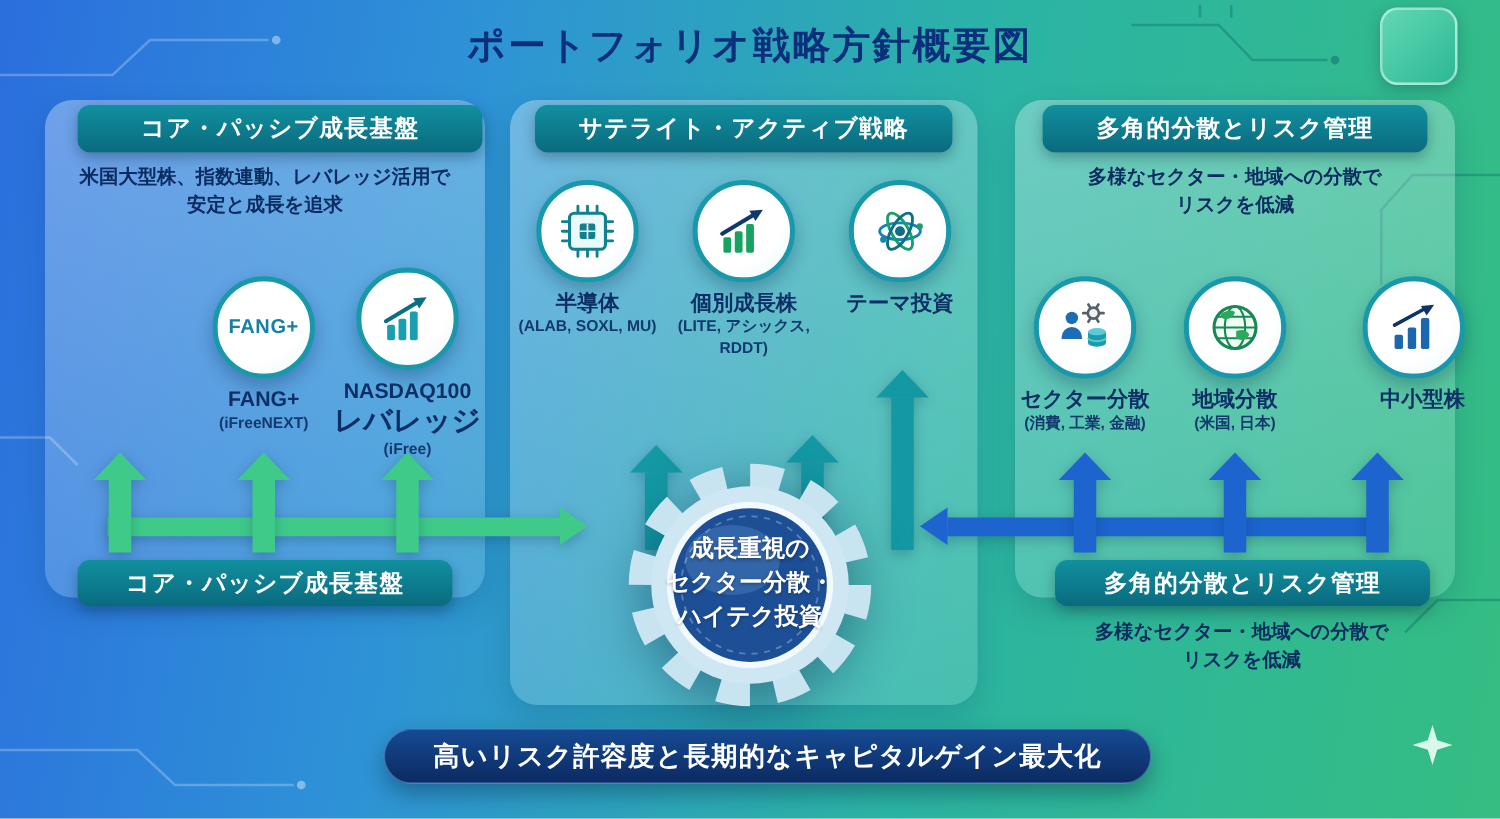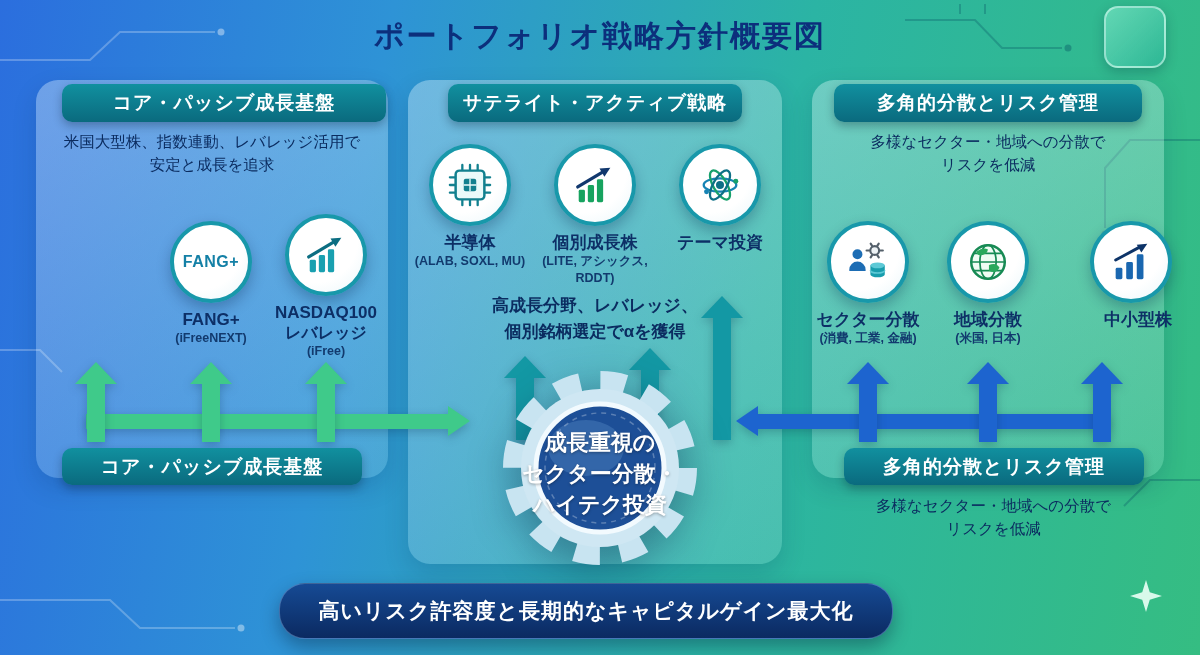--- a/index.html
+++ b/index.html
@@ -30,26 +30,26 @@
   .panel-sat  { left:408px; top:80px; width:374px; height:484px; }
   .panel-risk { left:812px; top:80px; width:352px; height:398px; }
 
   .badge {
     position:absolute; display:flex; align-items:center; justify-content:center;
     border-radius:10px; background:linear-gradient(180deg,#11909f,#0a6a7e);
     color:#fff; font-size:19px; font-weight:800; letter-spacing:1px;
     box-shadow:0 4px 10px rgba(0,20,40,0.30);
   }
   .badge-core { left:62px;  top:84px;  width:324px; height:38px; }
-  .badge-sat  { left:448px; top:84px;  width:294px; height:38px; }
+  .badge-sat  { left:428px; top:84px;  width:334px; height:38px; }
   .badge-risk { left:834px; top:84px;  width:308px; height:38px; }
   .badge-core-footer { left:62px;  top:448px; width:300px; height:37px; }
   .badge-risk-footer { left:844px; top:448px; width:300px; height:37px; }
 
-  .desc { position:absolute; text-align:center; color:#0b2c60; font-weight:400; font-size:15.5px; line-height:1.5; }
+  .desc { position:absolute; text-align:center; color:#0b2c60; font-weight:700; font-size:15.5px; line-height:1.5; }
   .desc-core { left:42px;  top:130px; width:340px; }
   .desc-risk { left:818px; top:130px; width:340px; }
   .desc-core-footer { left:40px;  top:494px; width:335px; }
   .desc-risk-footer { left:826px; top:494px; width:335px; }
   .note { position:absolute; left:430px; top:293px; width:330px; text-align:center;
           color:#0b2c60; font-weight:800; font-size:17px; line-height:1.55; }
 
   .item { position:absolute; width:130px; display:flex; flex-direction:column; align-items:center; }
   .item-core1 { left:31px;  top:221px; }
   .item-core2 { left:146px; top:221px;justify-content:space-between; }
@@ -61,21 +61,21 @@
   .item-risk2 { left:918px; top:221px; width:140px; }
   .item-risk3 { left:1032px;top:221px; width:140px;align-items:flex-end; }
   .circle {
     width:82px; height:82px; border-radius:50%;
     background:radial-gradient(circle at 35% 30%, #ffffff 60%, #e9f6fa);
     border:4px solid #1898aa; display:flex; align-items:center; justify-content:center;
     box-shadow:0 6px 14px rgba(0,30,70,0.28);
   }
   .fang-text { font-size:16px; font-weight:800; color:#1480a6; letter-spacing:0.5px; }
   .item-label { margin-top:7px; font-size:17px; font-weight:800; color:#0d2f66; line-height:1.2; text-align:center; }
-  .item-label2 { font-size:16px; font-weight:800; color:#0d2f66; line-height:1.2; text-align:center; }
+  .item-label2 { font-size:23px; font-weight:800; color:#0d2f66; line-height:1.2; text-align:center; }
   .item-sub { font-size:12.5px; font-weight:700; color:#123a6e; line-height:1.3; text-align:center; }
 
   .av { position:absolute; display:flex; flex-direction:column; align-items:center;
         filter:drop-shadow(0 3px 5px rgba(0,30,60,0.25)); }
   .av .ahead { width:0; height:0; border-left:21px solid transparent; border-right:21px solid transparent; border-bottom:22px solid currentColor; }
   .av .ashaft { width:18px; flex:1; background:currentColor; }
   .ah { position:absolute; display:flex; align-items:center;
         filter:drop-shadow(0 3px 5px rgba(0,30,60,0.25)); }
   .ah .hshaft { flex:1; height:15px; background:currentColor; }
   .ah .hr { width:0; height:0; border-top:15px solid transparent; border-bottom:15px solid transparent; border-left:22px solid currentColor; }
@@ -90,24 +90,24 @@
   .av-m1 { left:504px; top:356px; height:84px;  width:42px; }
   .av-m2 { left:629px; top:348px; height:92px;  width:42px; }
   .av-m3 { left:701px; top:296px; height:144px; width:42px; }
   .av-r1 { left:847px;  top:362px; height:80px; width:42px; }
   .av-r2 { left:967px;  top:362px; height:80px; width:42px; }
   .av-r3 { left:1081px; top:362px; height:80px; width:42px; }
   .ah-risk { left:736px; top:406px; width:374px; height:30px; }
 
   .gear-svg { position:absolute; left:488px; top:356px; filter:drop-shadow(0 10px 18px rgba(0,25,60,0.35)); }
   .gear-text { position:absolute; left:515px; top:427px; width:170px; text-align:center;
-               color:#fff; font-weight:800; font-size:22px; line-height:1.42;
+               color:#fff; font-weight:800; font-size:19px; line-height:1.42;
                text-shadow:0 1px 3px rgba(0,0,0,0.35); }
   .banner {
-    position:absolute; left:279px; top:583px; width:614px; height:56px; border-radius:26px;
+    position:absolute; left:307px; top:583px; width:614px; height:44px; border-radius:26px;
     background:linear-gradient(180deg,#164a94,#0b2a61);
     display:flex; align-items:center; justify-content:center;
     color:#fff; font-size:21px; font-weight:800; letter-spacing:1px;
     box-shadow:0 8px 18px rgba(0,20,50,0.35);
     border:1px solid rgba(160,210,255,0.35);
   }
 </style>
 </head>
 <body>
 
@@ -264,24 +264,20 @@
         <ellipse cx="24" cy="24" rx="17" ry="7" fill="none" stroke="#17a06b" stroke-width="2.4" transform="rotate(60 24 24)"></ellipse>
         <ellipse cx="24" cy="24" rx="17" ry="7" fill="none" stroke="#0d7086" stroke-width="2.4" transform="rotate(120 24 24)"></ellipse>
         <circle cx="24" cy="24" r="4.2" fill="#0e6e86"></circle>
         <circle cx="40.5" cy="20" r="2.6" fill="#17a06b"></circle>
         <circle cx="10" cy="31" r="2.6" fill="#1683b4"></circle>
       </svg>
     </div>
     <div class="item-label">テーマ投資</div>
   </div>
 
-  <div class="note">
-    <div>高成長分野、レバレッジ、</div>
-    <div>個別銘柄選定でαを獲得</div>
-  </div>
 
   <div class="item item-risk1">
     <div class="circle">
       <svg viewBox="0 0 48 48" width="46" height="46">
         <circle cx="13" cy="16" r="5.2" fill="#1d6db4"></circle>
         <path d="M4.5 32 a8.5 8.5 0 0 1 17 0 l0 1.5 l-17 0 z" fill="#1d6db4"></path>
         <circle cx="31" cy="12" r="4.6" fill="#eef3f6" stroke="#55606b" stroke-width="2.2"></circle>
         <path d="M36.5 12 h3 M33.7 16.8 l1.5 2.4 M28.3 16.8 l-1.5 2.4 M25.5 12 h-3 M28.3 7.2 l-1.5 -2.4 M33.7 7.2 l1.5 -2.4" stroke="#55606b" stroke-width="2.2" stroke-linecap="round"></path>
         <path d="M26.5 27.5 h15 v9.5 a7.5 3 0 0 1 -15 0 z" fill="#189dad"></path>
         <ellipse cx="34" cy="27.5" rx="7.5" ry="3" fill="#5ec9d6"></ellipse>

